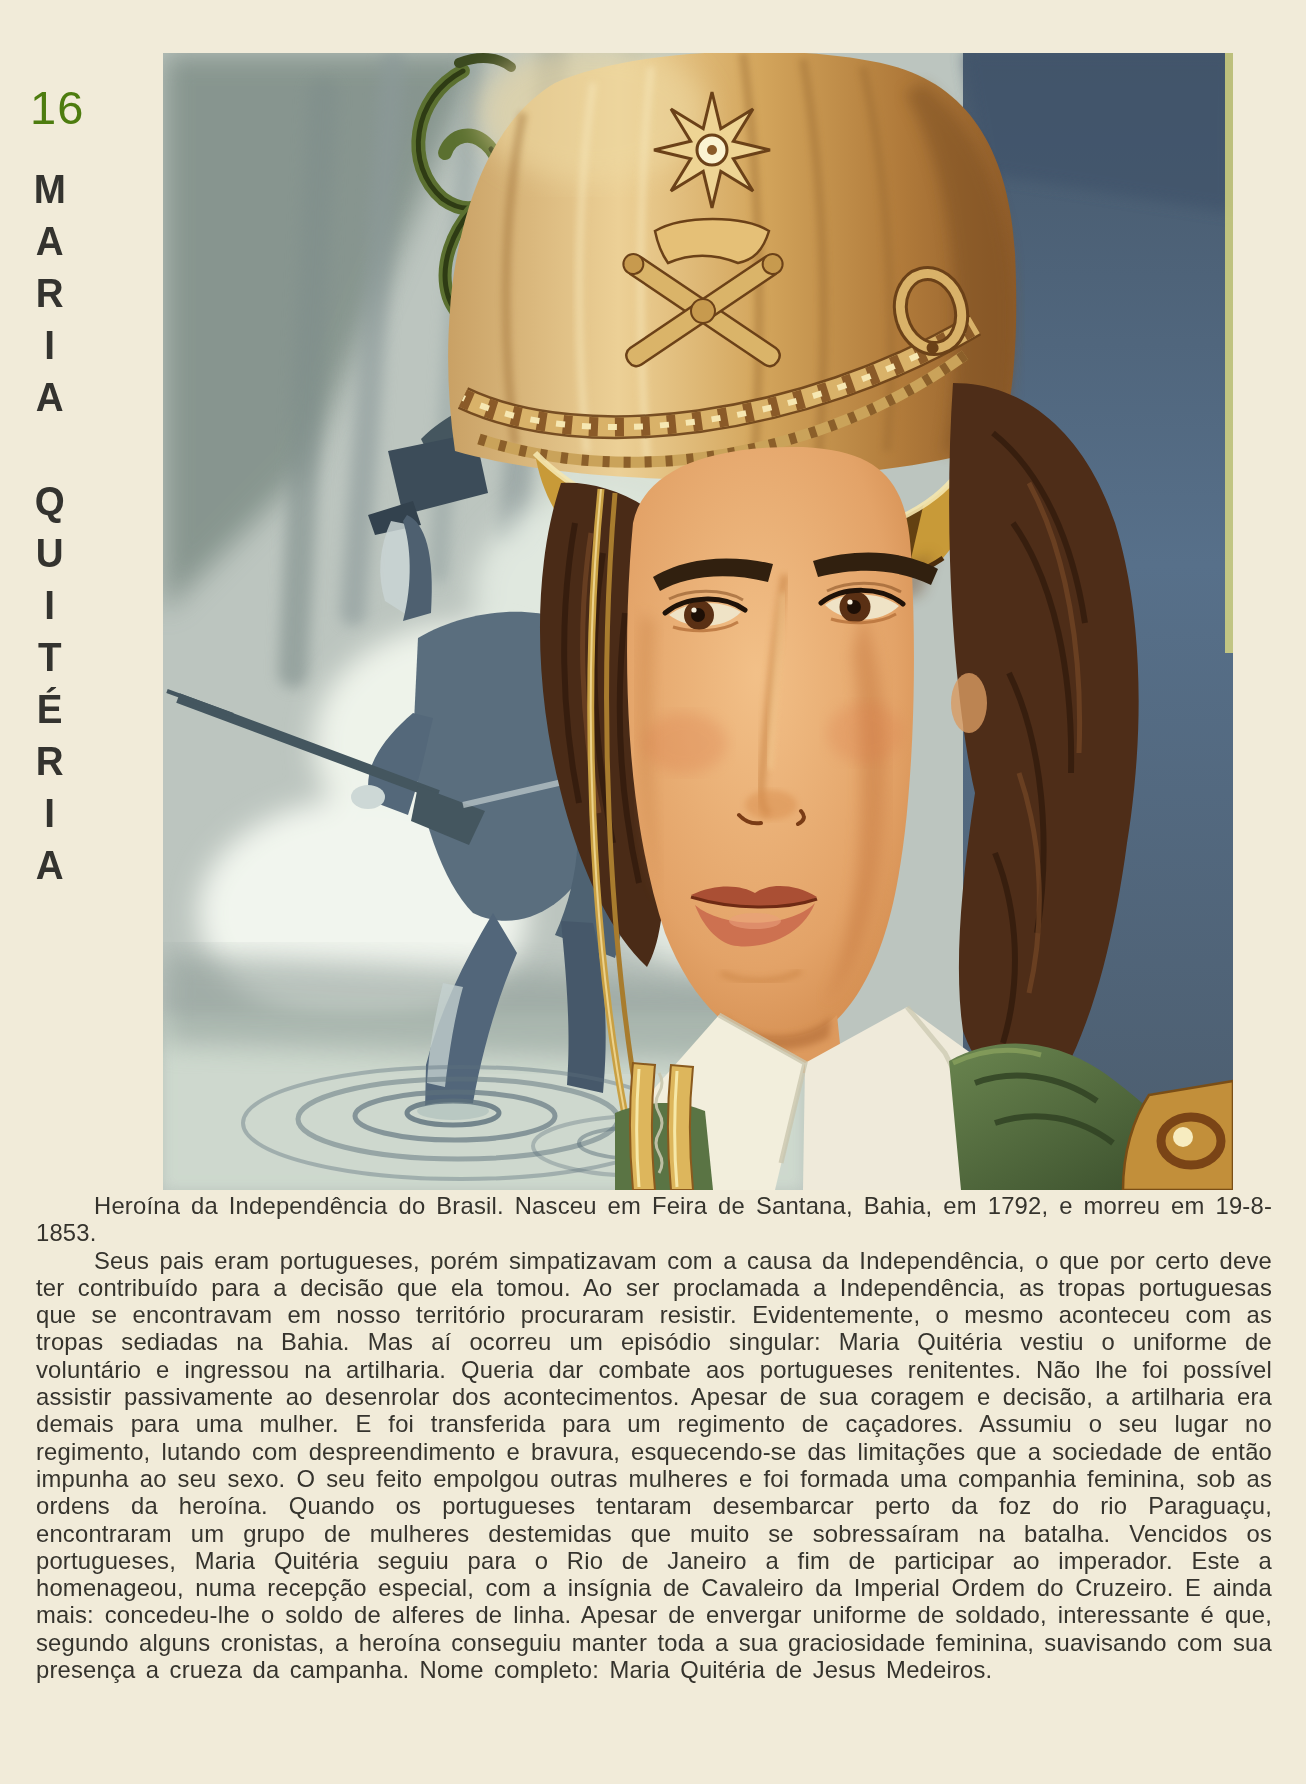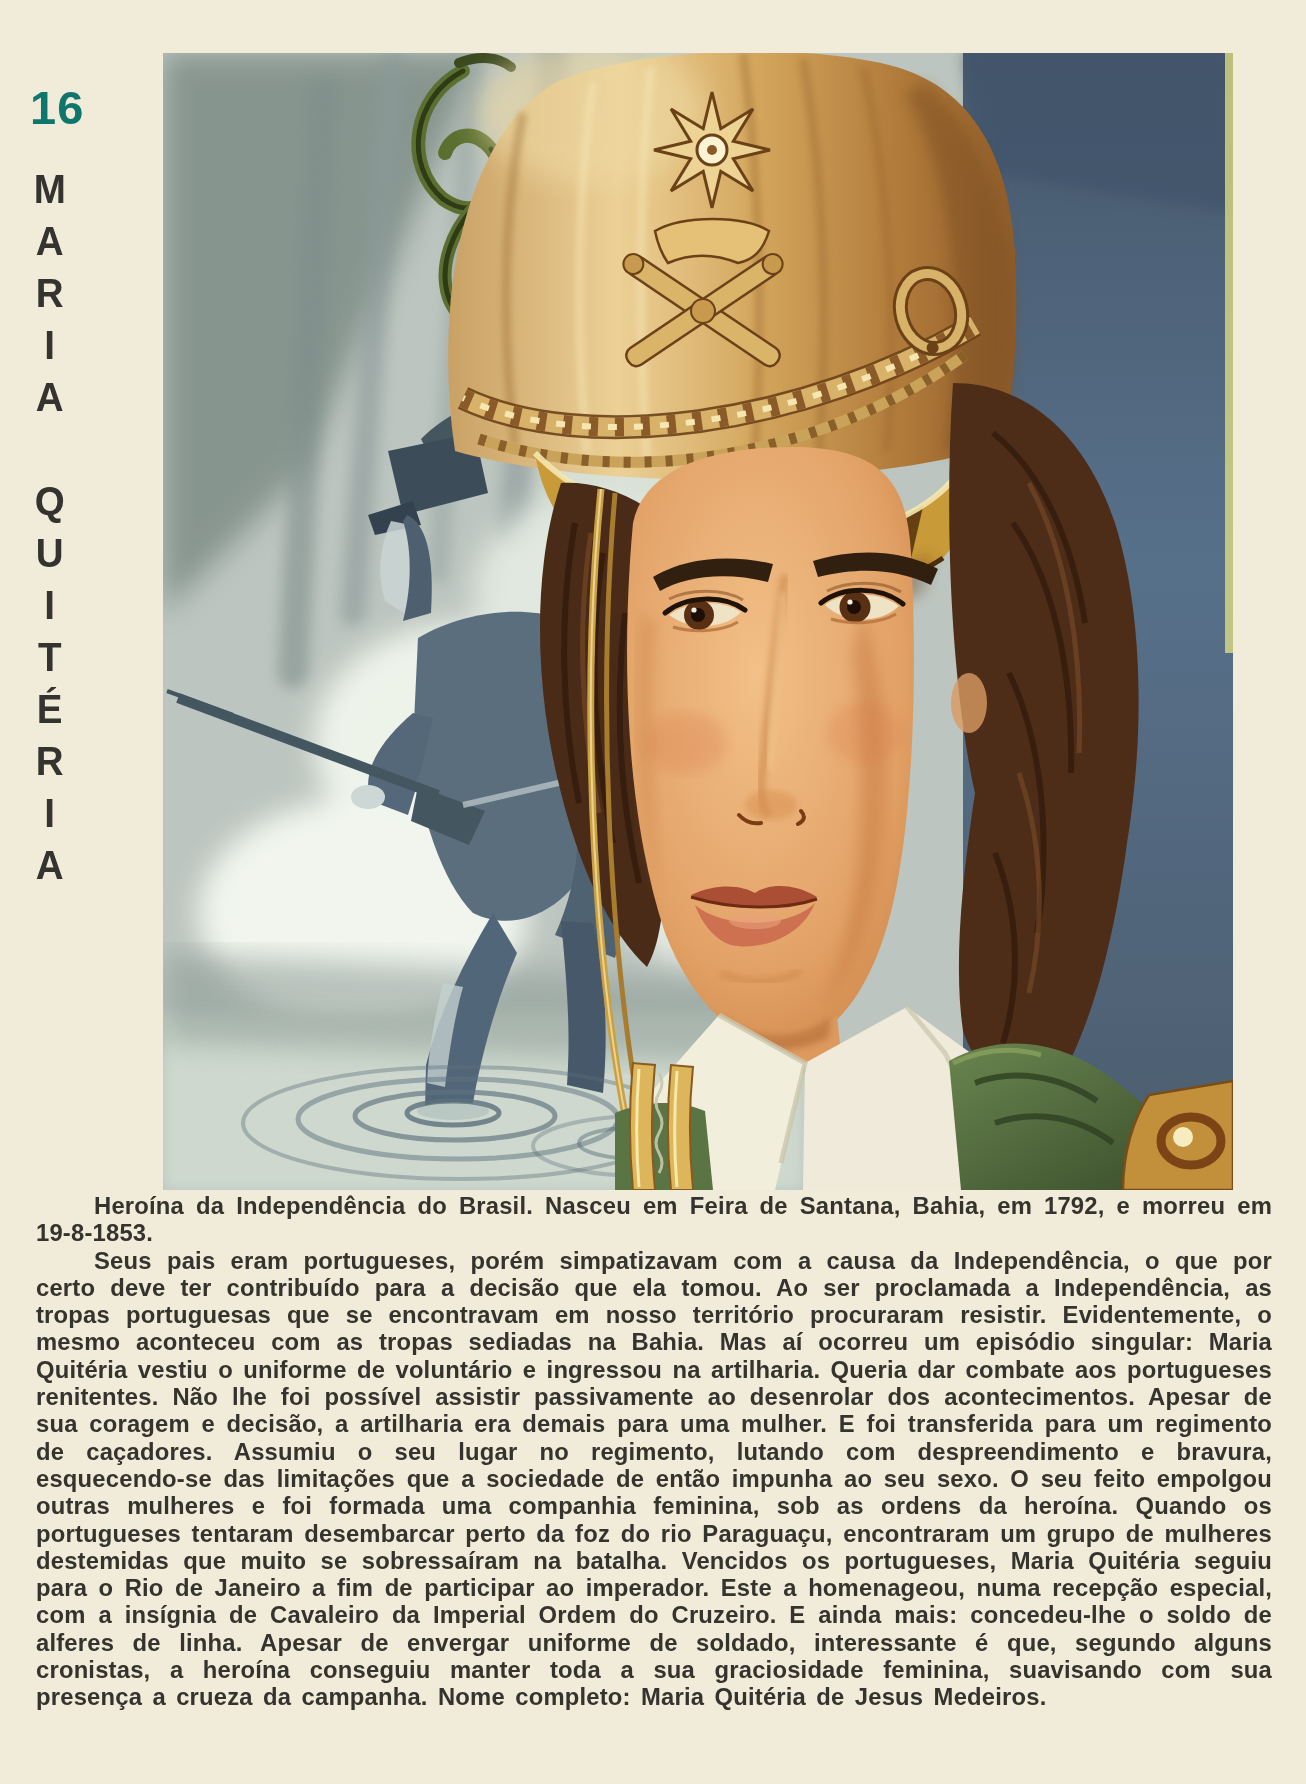--- a/index.html
+++ b/index.html
@@ -6,38 +6,38 @@
   html,body{margin:0;padding:0;}
   body{
     width:1306px;height:1784px;position:relative;overflow:hidden;
     background:#f1ebd9;
     font-family:"Liberation Sans", sans-serif;
     -webkit-font-smoothing:antialiased;
   }
   .page{position:absolute;inset:0;}
   .page-number{
     position:absolute;left:30px;top:80px;
-    font-size:47px;font-weight:700;color:#0f766e;letter-spacing:1px;
+    font-size:47px;font-weight:400;color:#4d7c0f;letter-spacing:1px;
   }
   .vertical-title{
     position:absolute;left:28px;top:166px;height:700px;
     writing-mode:vertical-rl;text-orientation:upright;
     font-size:41px;font-weight:700;color:#34332f;
     letter-spacing:6px;line-height:1.1;
     transform:scaleX(.94);transform-origin:left top;
     white-space:nowrap;
   }
   .illustration{
     position:absolute;left:163px;top:53px;width:1070px;height:1137px;
     overflow:hidden;
   }
   .illustration svg{display:block;width:100%;height:100%;}
   .article{
     position:absolute;left:36px;top:1192px;width:1236px;
-    font-size:23.8px;line-height:27.3px;font-weight:700;color:#35332d;
+    font-size:23.8px;line-height:27.3px;font-weight:400;color:#35332d;
     text-align:justify;word-spacing:3.5px;letter-spacing:.2px;
   }
   .article p{margin:0;text-indent:58px;}
 </style>
 </head>
 <body>
 
 <div class="page">
 
   <div class="page-number">16</div>

